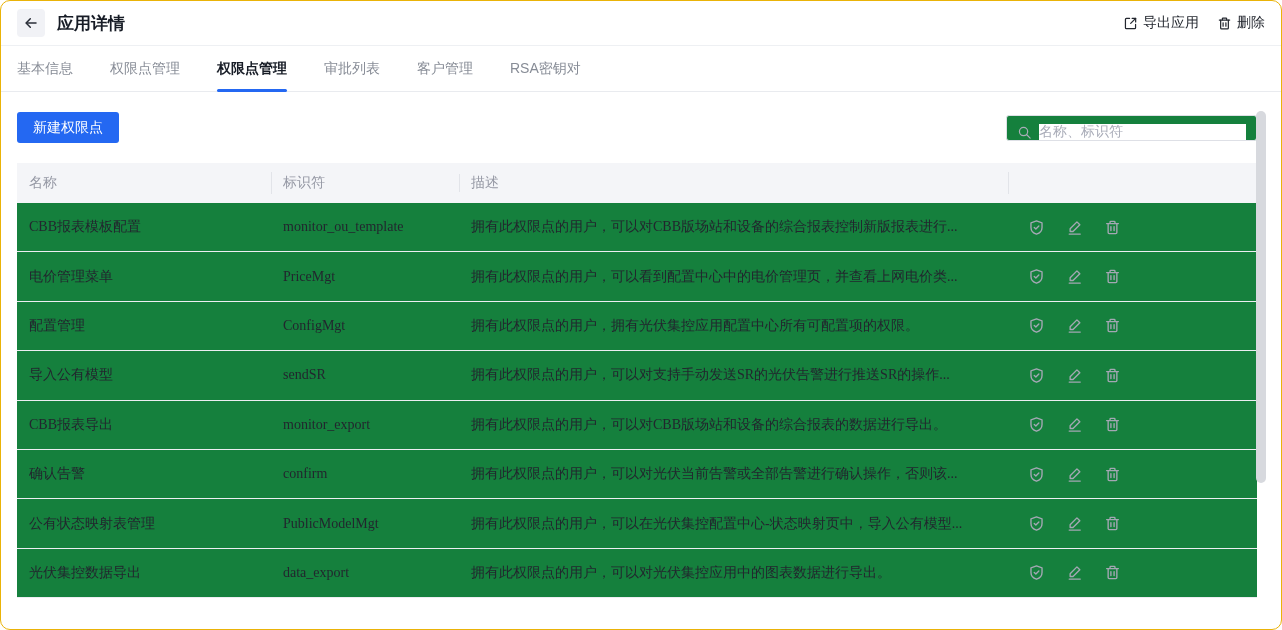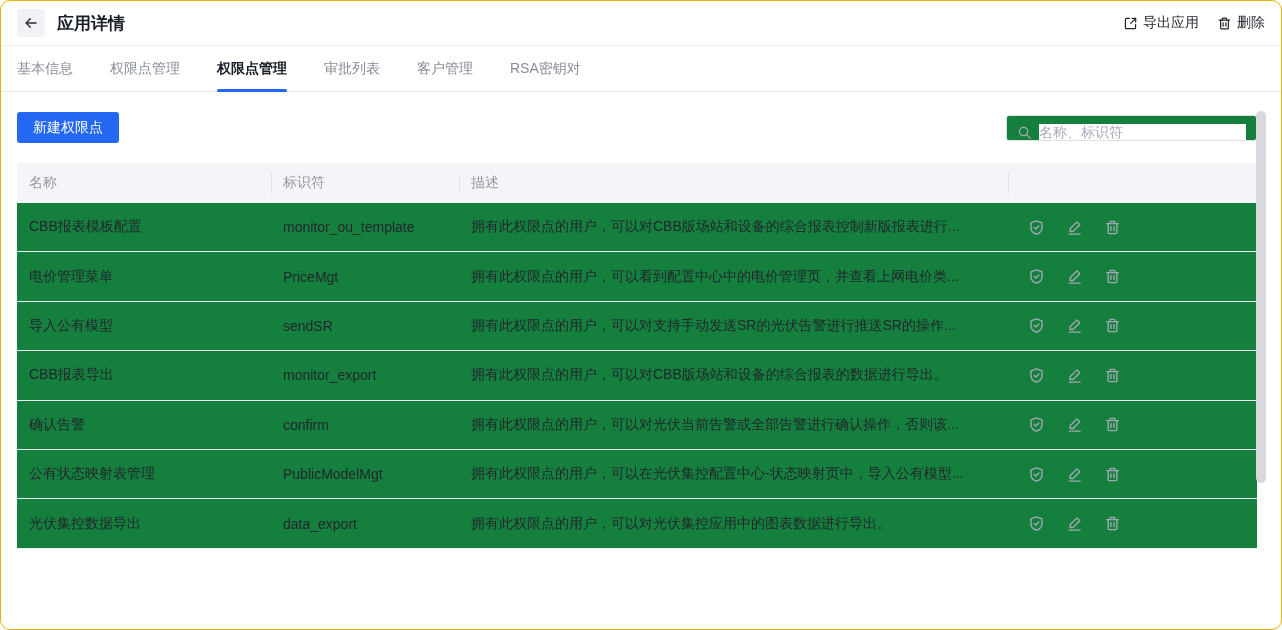--- a/index.html
+++ b/index.html
@@ -24,21 +24,21 @@
   
   .tabs { height:46px; display:flex; align-items:stretch; padding:0 16px; gap:37px;
           border-bottom:1px solid #e9ebef; }
   .tab { font-size:14px; color:#878c96; display:flex; align-items:center;
          position:relative; cursor:pointer; }
   .tab.active { color:#171c26; font-weight:700; }
   .tab.active::after { content:""; position:absolute; left:0; right:0; bottom:-1px;
          height:3px; border-radius:2px; background:#2468f2; }
 
   
-  .content { position:relative; padding:20px 24px 0 16px; }
+  .content { position:relative; padding:20px 24px 0 16px;font-family:Liberation Serif, serif; }
   .toolbar { display:flex; justify-content:space-between; align-items:center;
              margin-bottom:20px; }
   .btn-primary { height:31px; padding:0 16px; border:none; border-radius:3px;
                  background:#2468f2; color:#fff; font-size:14px; cursor:pointer;
                  font-family:inherit; }
   .search-box { width:251px; height:26px; border:1px solid #dee0e6; border-radius:3px;
                 display:flex; align-items:flex-end; padding:0 10px; gap:7px;
                 color:#a9acb8; background:#15803d; }
   .search-box input { border:none; outline:none; flex:1; font-size:14px;
                 color:#333; min-width:0; font-family:inherit; }
@@ -204,20 +204,42 @@
               </svg>
             </span>
           <span class="row-action">
               <svg width="17" height="17">
                 <use href="#i-trash"></use>
               </svg>
             </span>
         </div>
       </div>
 
+      <div class="trow">
+        <div class="cell col-name">配置管理</div>
+        <div class="cell col-id">ConfigMgt</div>
+        <div class="cell col-desc">拥有此权限点的用户，拥有光伏集控应用配置中心所有可配置项的权限。</div>
+        <div class="cell col-actions">
+          <span class="row-action">
+              <svg width="17" height="17">
+                <use href="#i-shield-check"></use>
+              </svg>
+            </span>
+          <span class="row-action">
+              <svg width="17" height="17">
+                <use href="#i-edit"></use>
+              </svg>
+            </span>
+          <span class="row-action">
+              <svg width="17" height="17">
+                <use href="#i-trash"></use>
+              </svg>
+            </span>
+        </div>
+      </div>
 
       <div class="trow">
         <div class="cell col-name">导入公有模型</div>
         <div class="cell col-id">sendSR</div>
         <div class="cell col-desc">拥有此权限点的用户，可以对支持手动发送SR的光伏告警进行推送SR的操作...</div>
         <div class="cell col-actions">
           <span class="row-action">
               <svg width="17" height="17">
                 <use href="#i-shield-check"></use>
               </svg>

